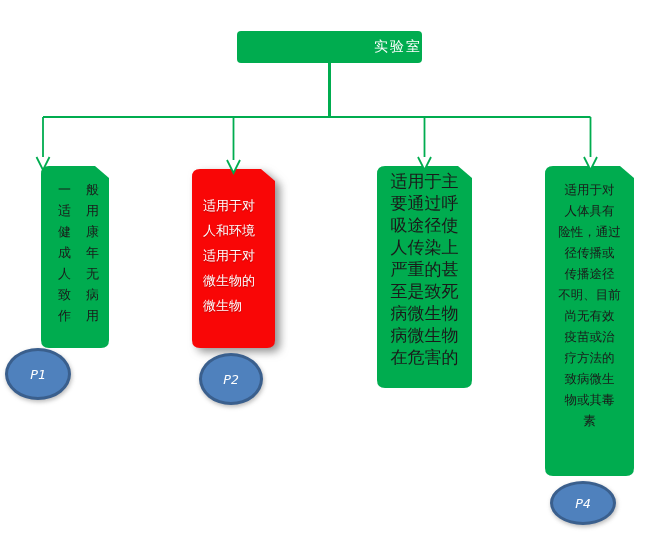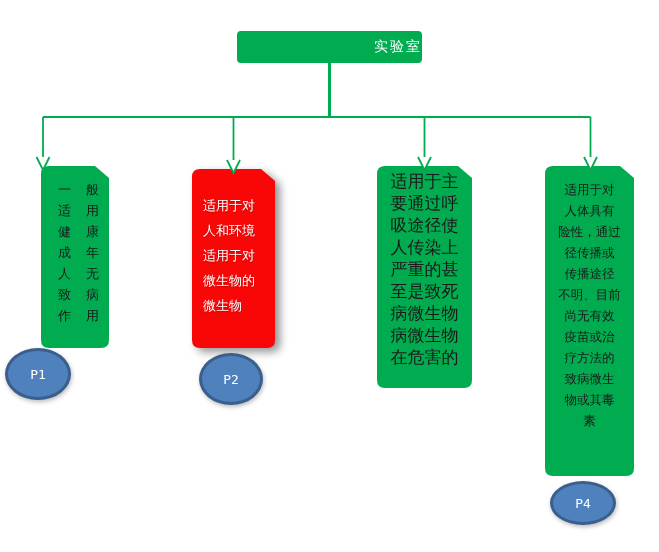--- a/index.html
+++ b/index.html
@@ -69,20 +69,21 @@
   .badge{
     position:absolute;z-index:12;box-sizing:border-box;
     width:66px;height:52px;border-radius:50%;
     background:var(--blue,#4F81BD);
     border:3px solid var(--blueBorder,#3A5F8D);
     color:var(--lightText,#fff);
     display:flex;align-items:center;justify-content:center;
     font-family:"DejaVu Sans Mono","Liberation Mono",monospace;
     font-size:13px;
     filter:drop-shadow(1px 2px 2px rgba(60,60,60,0.35));
+    font-style:italic;
   }
   .badge-p1{left:5px;top:348px;}
   .badge-p2{left:199px;top:353px;width:64px;text-align:center;}
   .badge-p3{left:393px;top:398px;width:68px;}
   .badge-p4{left:550px;top:481px;height:44px;}
 </style>
 </head>
 <body>
 
 <div id="canvas">

